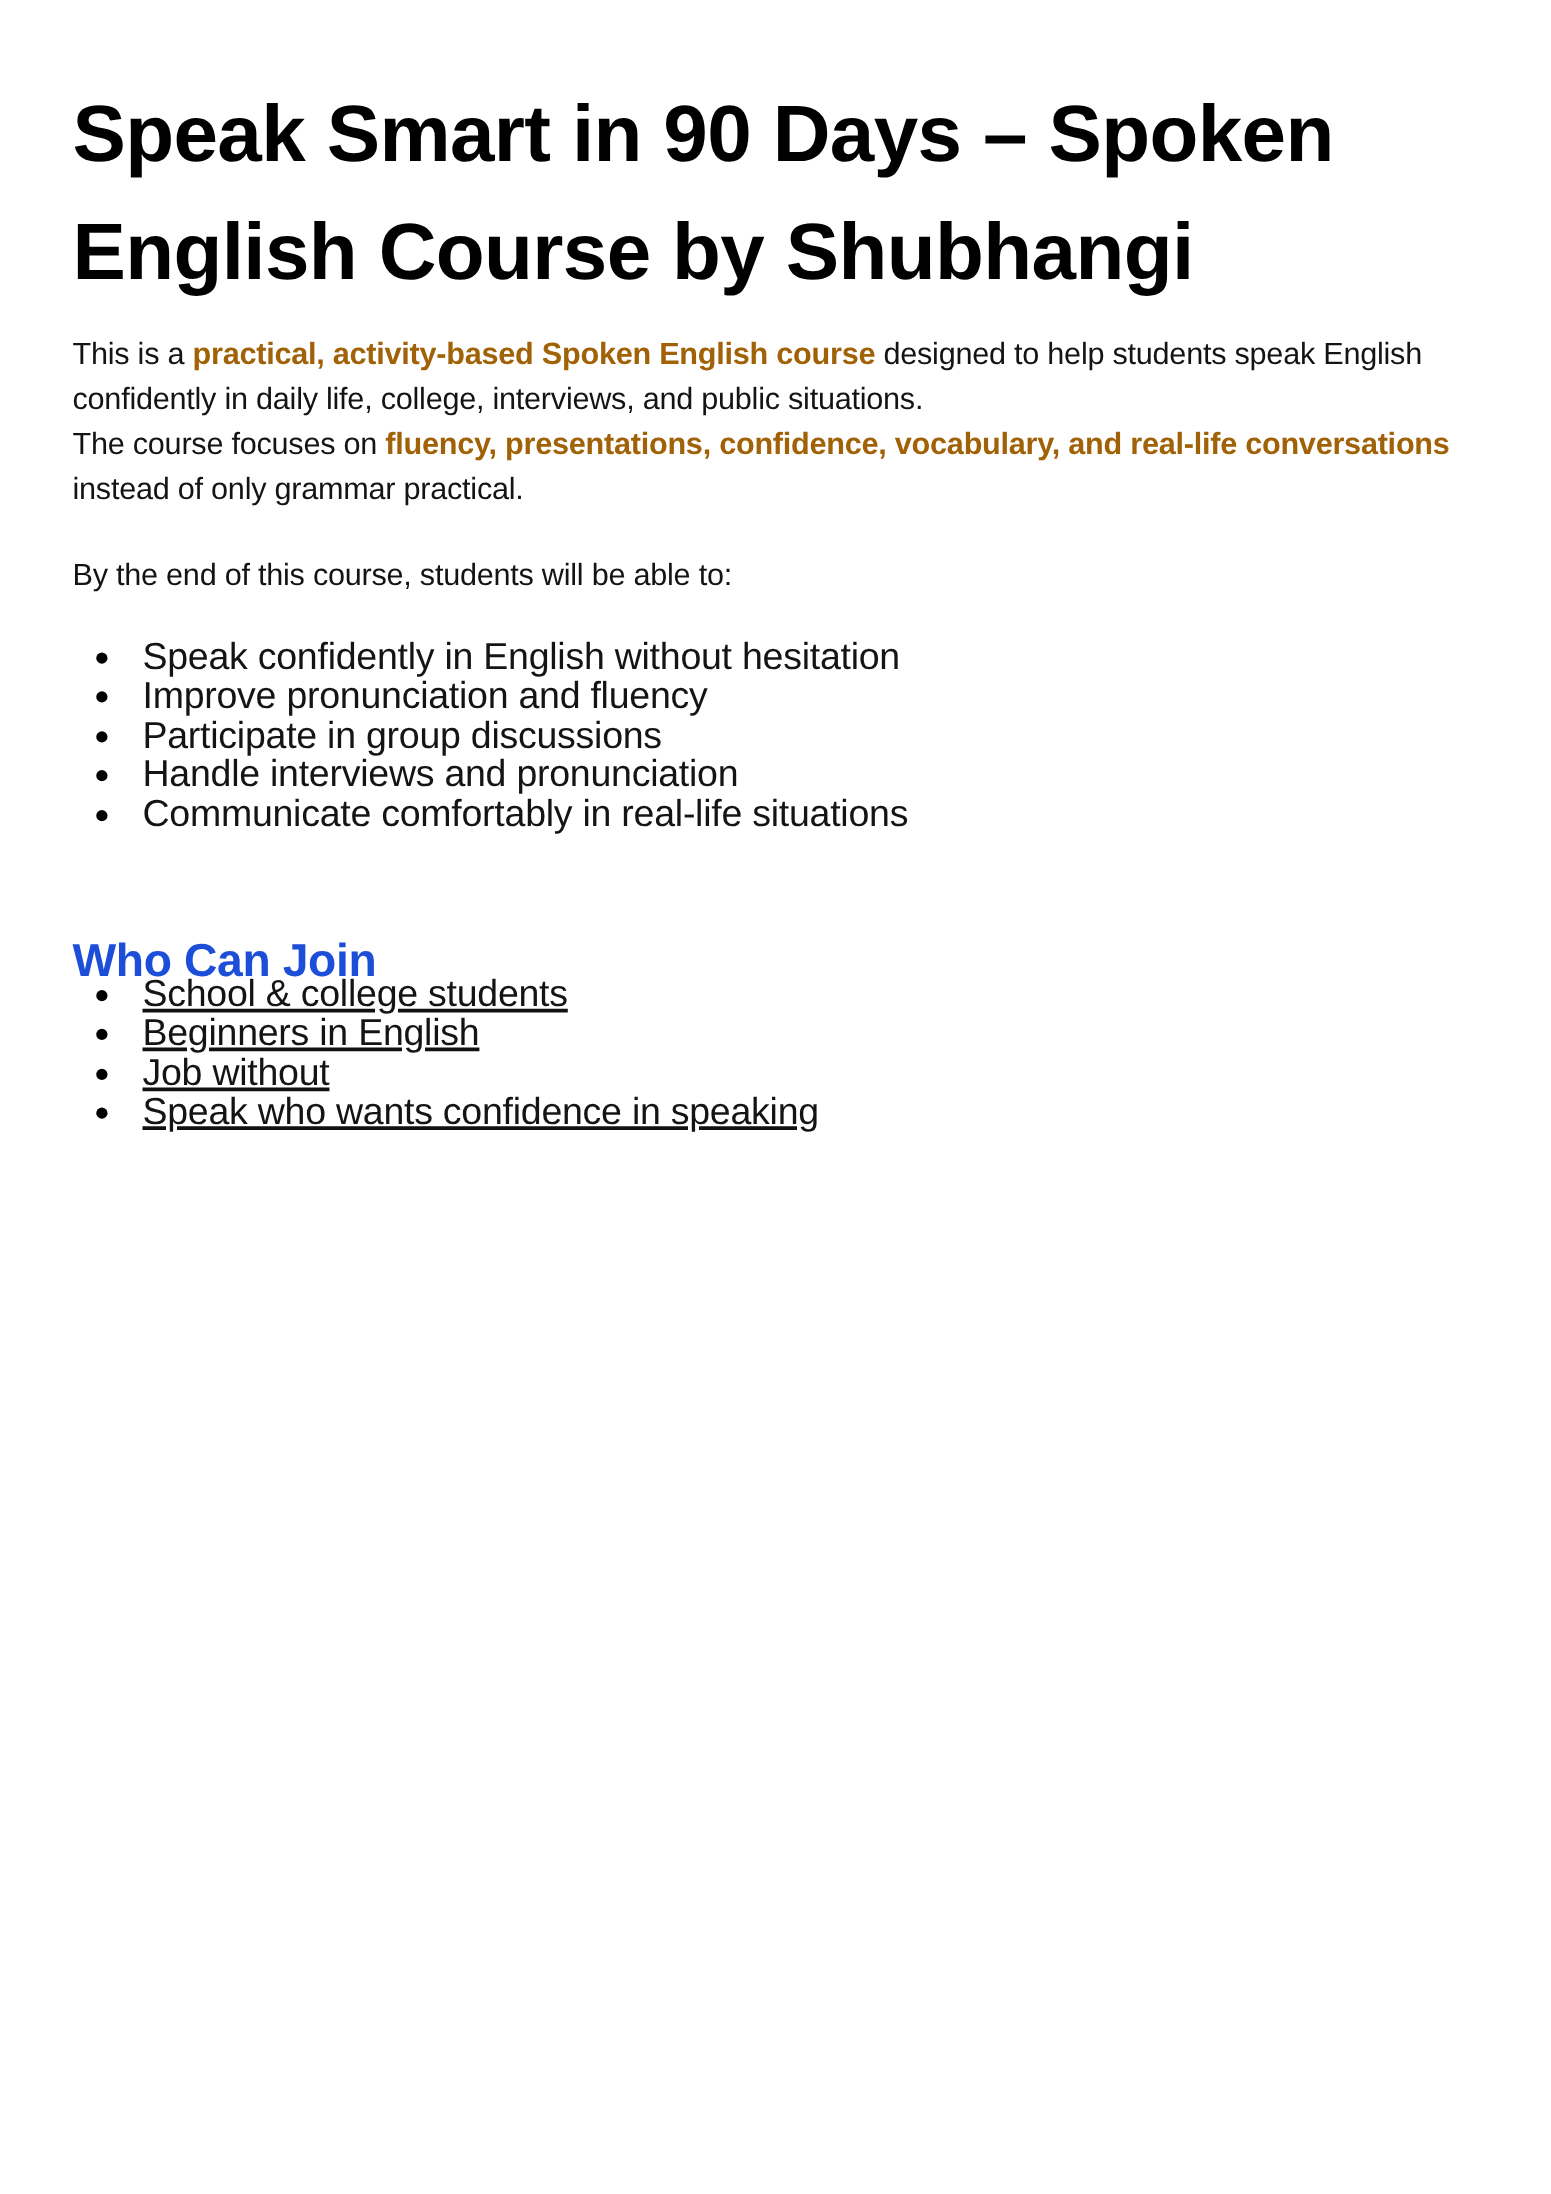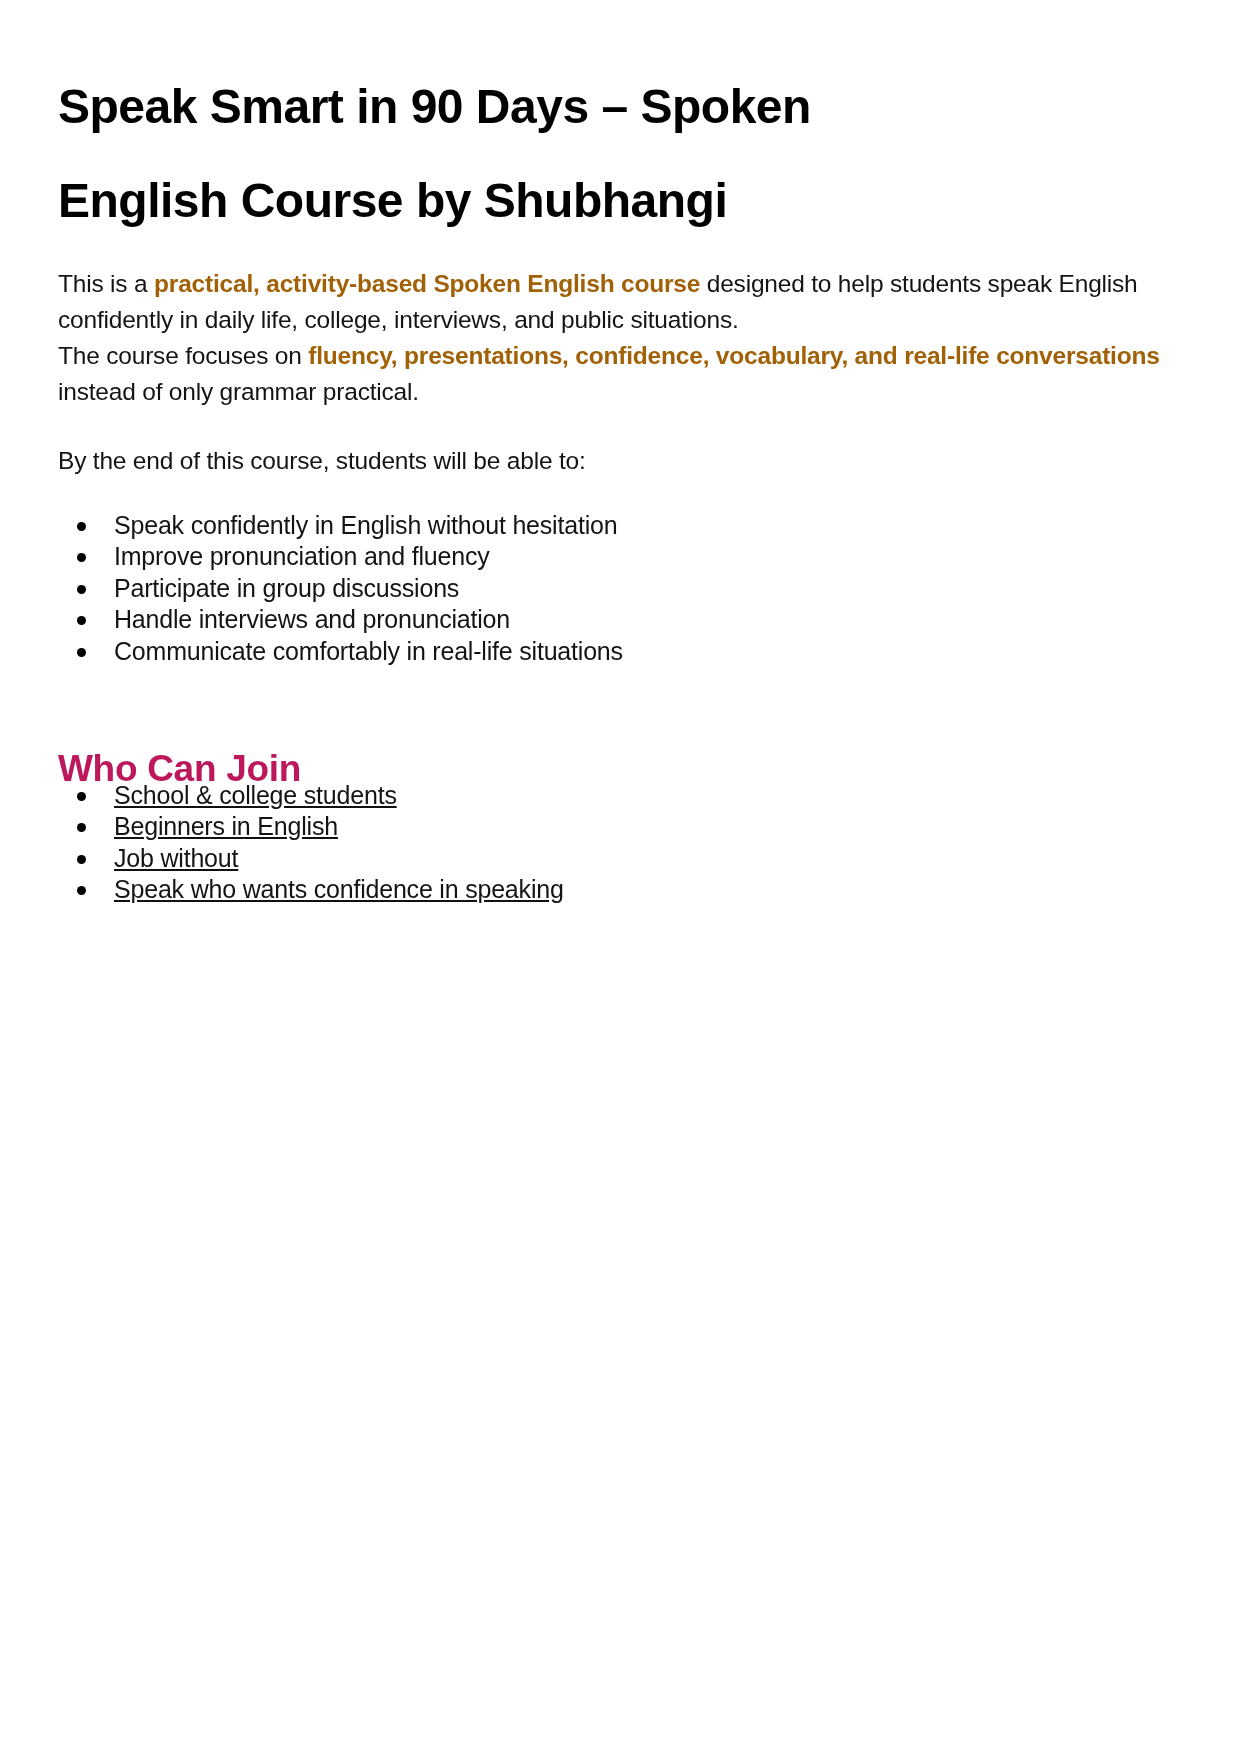--- a/index.html
+++ b/index.html
@@ -4,46 +4,46 @@
 <style>
   html, body { margin: 0; padding: 0; background: #ffffff; }
   body {
     width: 1241px; height: 1755px; position: relative; overflow: hidden;
     font-family: "Liberation Sans", sans-serif; color: #111111;
   }
   .page { position: absolute; left: 58px; top: 0; width: 1130px; }
   .title {
     position: absolute; left: 0; top: 60px; margin: 0;
     font-family: "Liberation Sans", sans-serif;
-    font-weight: bold; font-size: 48px; line-height: 94px;
+    font-weight: bold; font-size: 64px; line-height: 94px;
     letter-spacing: -0.5px; color: #000;
   }
   .para {
     position: absolute; left: 0; margin: 0;
     font-size: 24.5px; line-height: 36px; color: #141414;
     letter-spacing: -0.2px;
   }
   .para b { font-weight: bold; color: #a16207; }
   .p1 { top: 266px; width: 1130px; }
   .p2 { top: 443px; }
   ul.list {
     position: absolute; left: 0; margin: 0; padding: 0; list-style: none;
   }
   ul.list li {
     position: relative; padding-left: 56px;
-    font-size: 25px; line-height: 31.4px; color: #141414; letter-spacing: -0.2px;
+    font-size: 30px; line-height: 31.4px; color: #141414; letter-spacing: -0.2px;
   }
   ul.list li .dot {
     position: absolute; left: 19px; top: 12px; width: 9px; height: 9px;
     border-radius: 50%; background: #000;
   }
   .l1 { top: 510px; }
   .h2 {
     position: absolute; left: 0; top: 747px; margin: 0;
-    font-size: 37px; font-weight: bold; line-height: 44px; color: #be185d;
+    font-size: 37px; font-weight: bold; line-height: 44px; color: #1d4ed8;
     letter-spacing: -0.3px;
   }
   .l2 { top: 780px; text-decoration: underline; }
 </style>
 </head>
 <body>
 
 <div class="page">
   <h1 class="title"><span>Speak Smart in 90 Days – Spoken</span><br><span>English Course by Shubhangi</span></h1>
 

